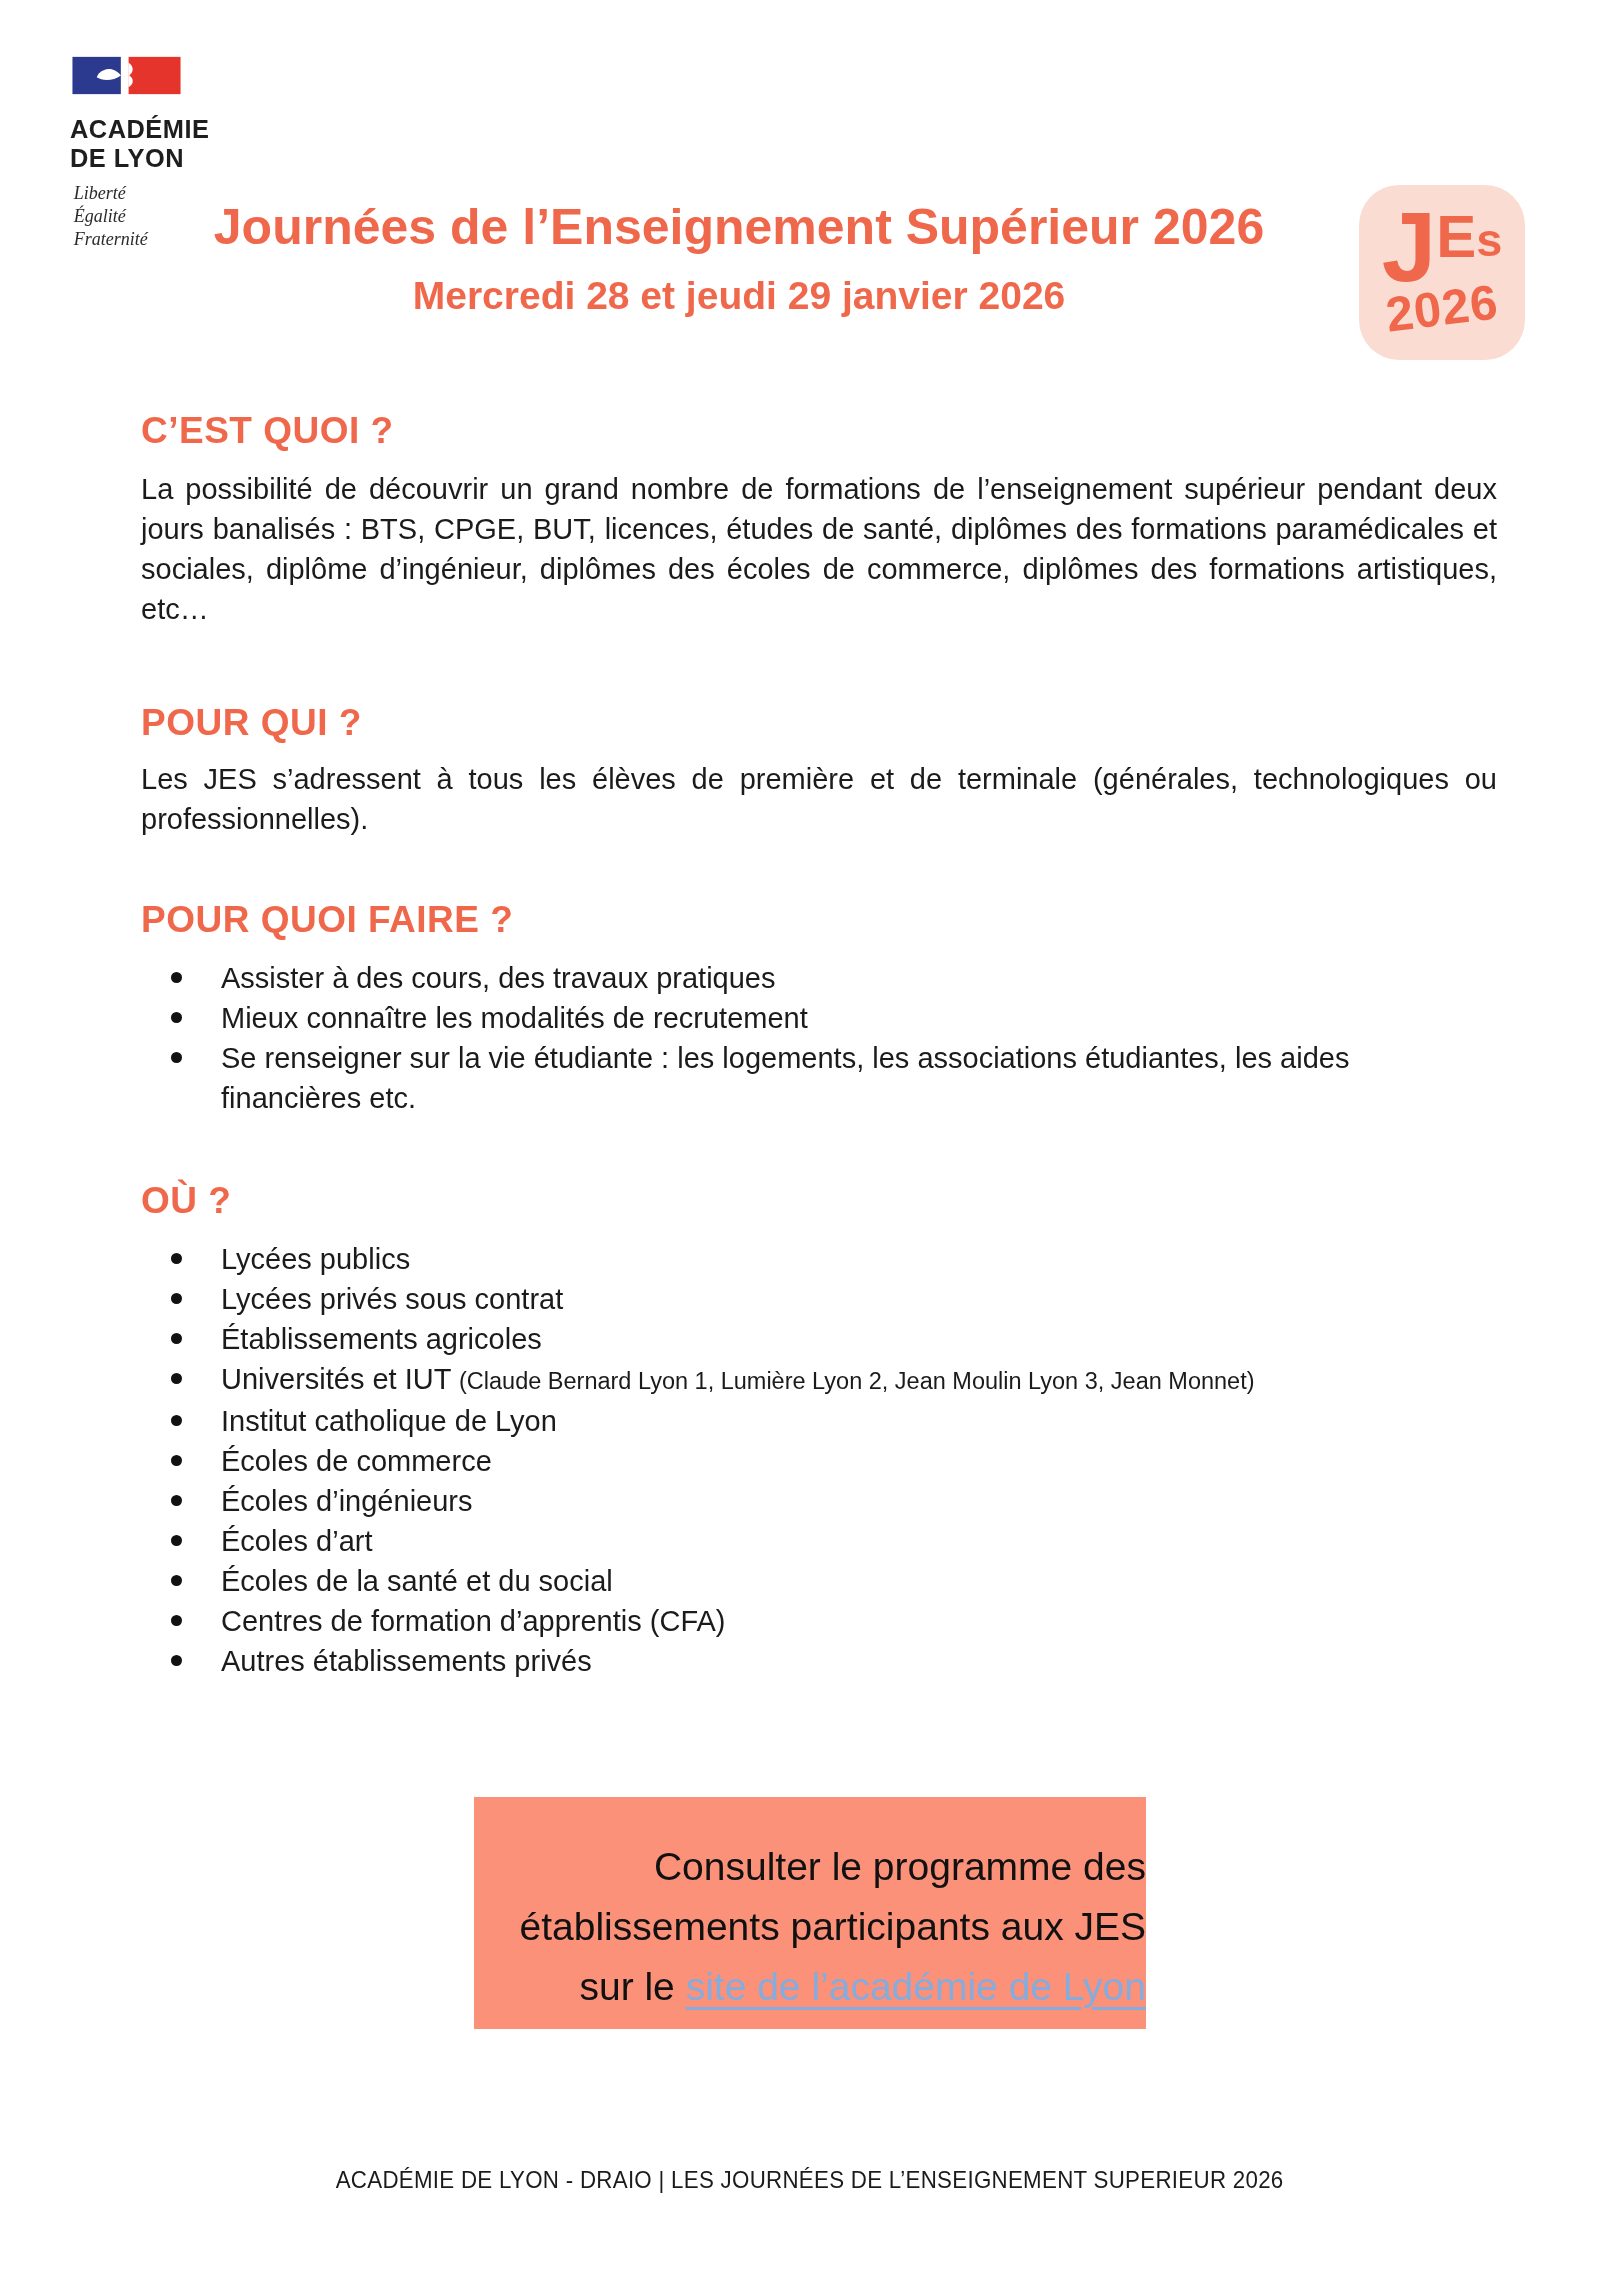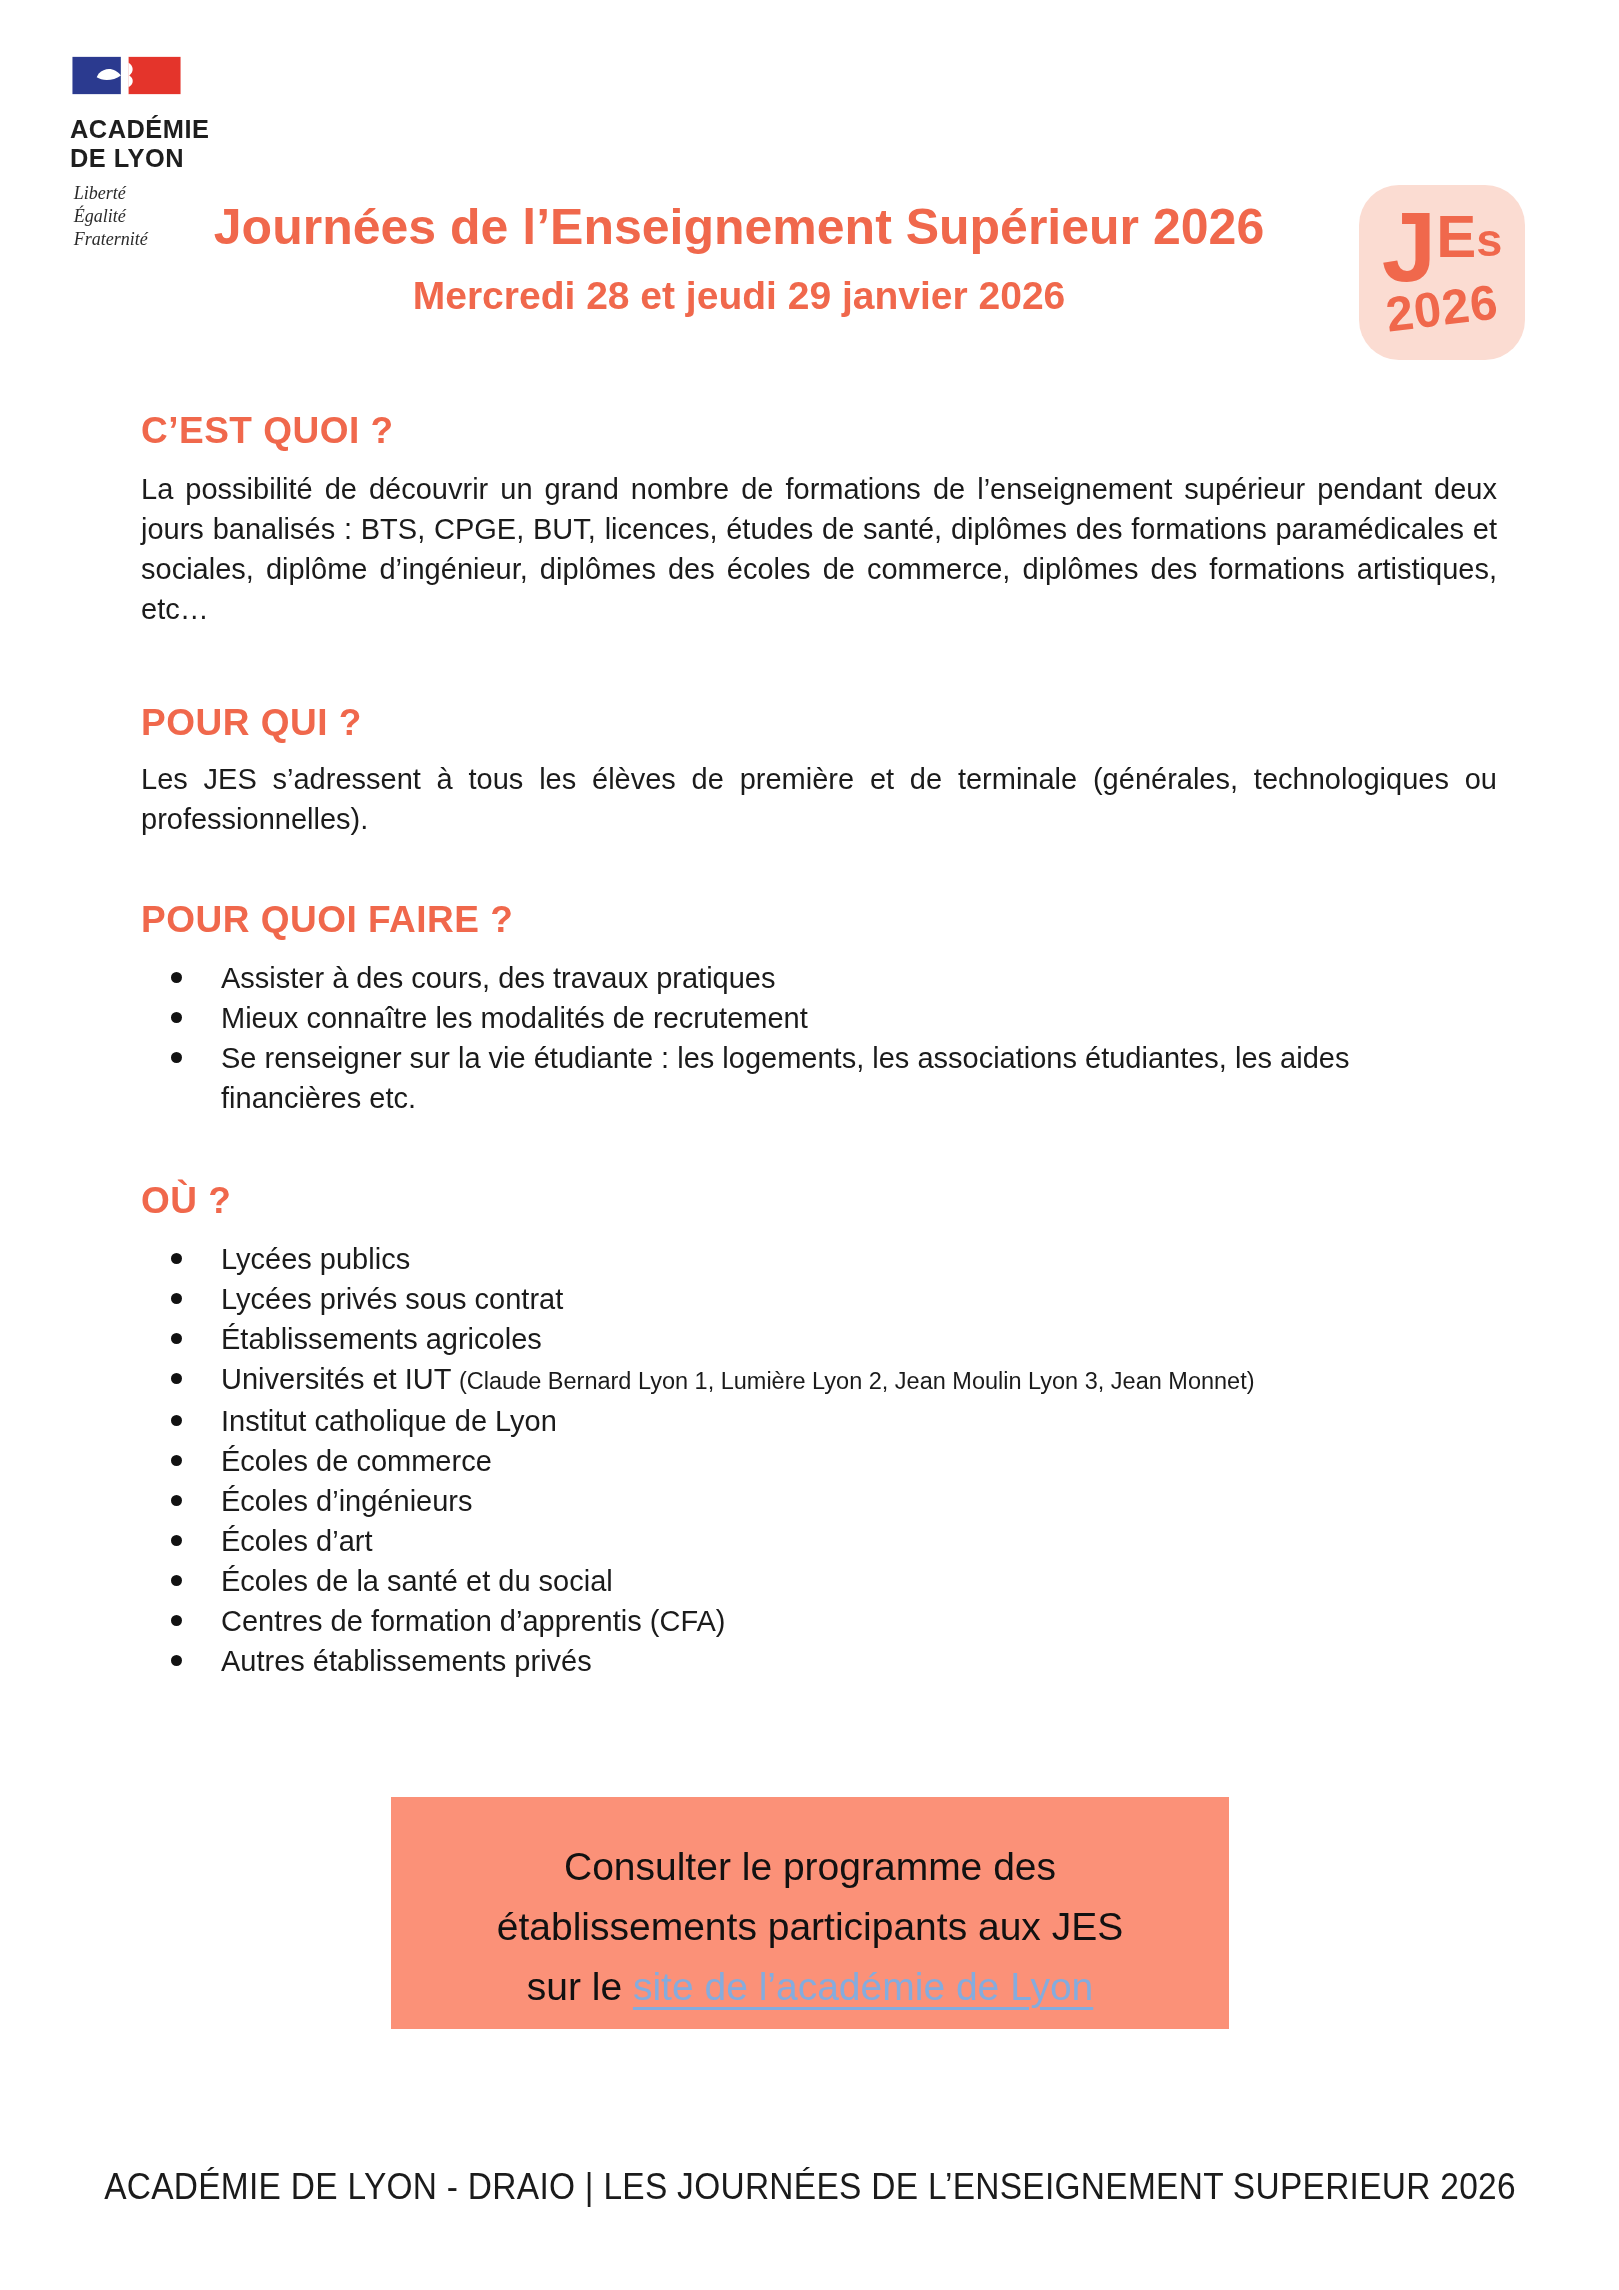--- a/index.html
+++ b/index.html
@@ -39,30 +39,30 @@
   .sec-qui p{margin-top:17px;}
   .sec-faire{margin-top:62px;}
   .sec-ou{margin-top:64px;}
   ul{list-style:none;margin:19px 0 0;padding:0;}
   li{position:relative;padding-left:80px;font-size:29px;line-height:40px;}
   li::before{content:"";position:absolute;left:30px;top:14px;width:11.3px;height:11.3px;border-radius:50%;background:#111;}
   .small-note{font-size:23.5px;}
   
   .cta-box{
     position:absolute;top:1797px;left:50%;transform:translateX(-50%);
-    width:838px;height:232px;background:#FB9178;
-    text-align:center;box-sizing:border-box;padding-top:40px;
+    width:672px;height:232px;background:#FB9178;
+    text-align:right;box-sizing:border-box;padding-top:40px;
     font-size:39px;line-height:60px;color:#111;
   }
   .cta-link{
     color:#84ACDE;
     text-decoration-thickness:2.8px;text-underline-offset:6.6px;
   }
   
-  .footer{position:absolute;top:2166px;left:0;width:100%;text-align:center;font-size:36px;color:#1b1b1b;}
+  .footer{position:absolute;top:2166px;left:0;width:100%;text-align:center;font-size:24px;color:#1b1b1b;}
   .footer-inner{display:inline-block;transform:scaleX(.93);letter-spacing:0.3px;}
 </style>
 </head>
 <body>
 
 <div class="page">
 
   <div class="logo">
     <svg class="logo-flag" viewBox="0 0 120 44" aria-hidden="true">
       <rect x="2" y="2" width="52" height="40" fill="#2B3A8F"></rect>

